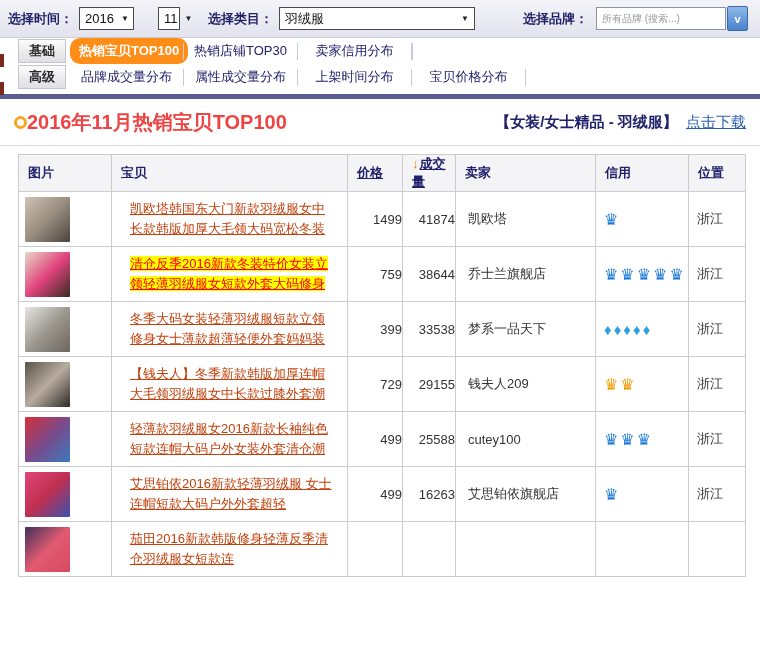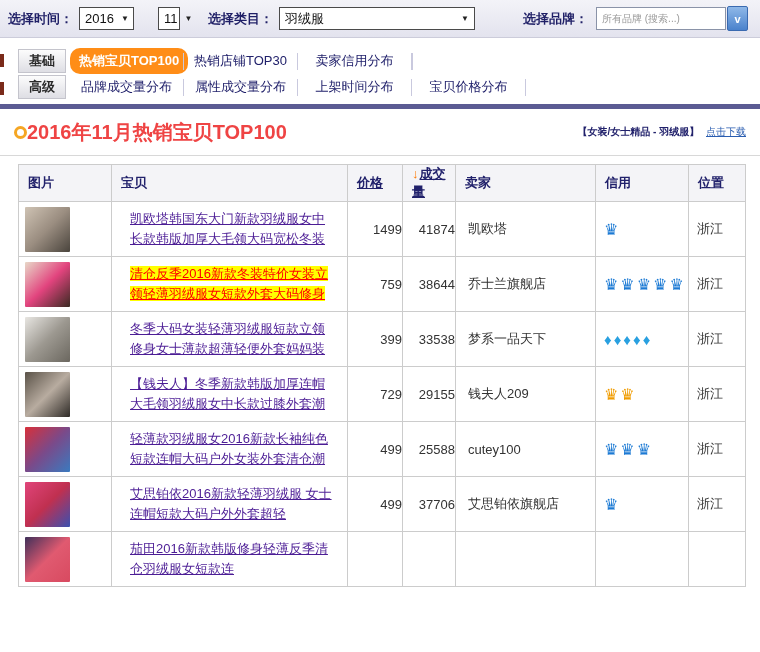--- a/index.html
+++ b/index.html
@@ -20,58 +20,58 @@
   .brand-input { width: 130px; height: 23px; border: 1px solid #8a93a8;
     font-size: 10px; color: #666; padding: 0 5px; margin-left: 8px;
     font-family: "Liberation Sans", "DejaVu Sans", sans-serif; }
   .brand-input::placeholder { color: #999; }
   .brand-btn { width: 21px; height: 25px; margin-left: 1px; cursor: pointer;
     background: linear-gradient(#8fb8e8, #4a82cc); border: 1px solid #3a6ab0;
     border-radius: 2px; color: #fff; display: inline-flex; align-items: center;
     justify-content: center; font-size: 11px; font-weight: bold; }
 
   
-  .tabs { position: relative; padding-top: 10px; }
+  .tabs { position: relative; }
   .edge-mark { position: absolute; left: 0; width: 4px; height: 13px; background: #7a2a1a; }
   .em1 { top: 16px; } .em2 { top: 44px; }
   .tabrow { height: 26px; display: flex; align-items: center; }
   .group-label { width: 48px; height: 24px; line-height: 22px; text-align: center;
     background: linear-gradient(#fcfcfc, #dedee4); border: 1px solid #c4c4cc;
     font-weight: bold; color: #2a2a2a; font-size: 13px; margin-left: 18px;
     margin-right: 4px; }
   .tabslot { width: 113px; text-align: center; font-size: 13px; color: #21216b;
     cursor: pointer; white-space: nowrap; }
   .tab-active { display: inline-block; background: #ff8d17; color: #fff;
     font-weight: bold; border-radius: 10px; padding: 4px 9px; font-size: 13px; }
   .vsep { width: 1px; height: 17px; background: #c9c9de; }
   .purple-bar { height: 5px; background: #5b5b93; margin-top: 4px; }
 
   
   .sec-head { height: 47px; display: flex; align-items: center; padding: 0 14px;
     border-bottom: 1px solid #d8d8d8; }
   .bullet { width: 13px; height: 13px; border: 3px solid #f5a623; border-radius: 50%;
     background: #fff; flex: 0 0 auto; }
   .sec-title { font-size: 20px; font-weight: bold; color: #ef4444; }
-  .sec-right { margin-left: auto; font-size: 10px; color: #21216b; font-weight: bold; }
+  .sec-right { margin-left: auto; font-size: 15px; color: #21216b; font-weight: bold; }
   .dl-link { color: #2a5db0; text-decoration: underline; margin-left: 4px;
     font-weight: normal; cursor: pointer; }
 
   
   table { margin: 8px 15px 0 18px; width: 727px; border-collapse: collapse;
     table-layout: fixed; }
   th, td { border: 1px solid #ccc; }
   thead th { background: #f4f4f7; color: #21216b; font-weight: bold; font-size: 13px;
     height: 32px; text-align: left; padding-left: 9px; }
   .sort-arrow { color: #ff7800; font-weight: bold; margin-right: 1px; }
   .hdr-link { color: #21216b; text-decoration: underline; cursor: pointer; }
   td { font-size: 13px; color: #333; height: 55px; }
   .c-img { padding-left: 6px; }
   .thumb { width: 45px; height: 45px; border-radius: 1px; cursor: pointer; }
   .c-title { padding: 4px 10px 4px 18px; }
-  .title-link { color: #4c1d95; text-decoration: underline; line-height: 1.55;
+  .title-link { color: #c2410c; text-decoration: underline; line-height: 1.55;
     cursor: pointer; }
   .title-link.hl { background: #ffff00; color: #fe0000; }
   .c-num { text-align: right; }
   .c-seller { padding-left: 12px; }
   .c-credit { padding-left: 8px; }
   .c-loc { padding-left: 8px; }
   .ic { font-size: 16px; margin-right: 2px; }
   .ic.blue-crown { color: #1c7ad4; } .ic.blue-crown::before { content: "♛"; }
   .ic.gold-crown { color: #f09c00; } .ic.gold-crown::before { content: "♛"; }
   .ic.blue-diamond { color: #29a0e0; font-size: 15px; }
@@ -216,21 +216,21 @@
         <td class="c-seller">cutey100</td>
         <td class="c-credit"><span class="ic blue-crown"></span><span class="ic blue-crown"></span><span class="ic blue-crown"></span></td>
         <td class="c-loc">浙江</td>
       </tr>
       <tr>
         <td class="c-img">
           <div class="thumb" style="background: linear-gradient(135deg, rgb(224, 69, 122), rgb(192, 48, 80), rgb(58, 80, 176));"></div>
         </td>
         <td class="c-title"><a class="title-link">艾思铂依2016新款轻薄羽绒服 女士连帽短款大码户外外套超轻</a></td>
         <td class="c-num">499</td>
-        <td class="c-num">37706</td>
+        <td class="c-num">16263</td>
         <td class="c-seller">艾思铂依旗舰店</td>
         <td class="c-credit"><span class="ic blue-crown"></span></td>
         <td class="c-loc">浙江</td>
       </tr>
       <tr>
         <td class="c-img">
           <div class="thumb" style="background: linear-gradient(135deg, rgb(64, 48, 90), rgb(224, 90, 112), rgb(216, 74, 96));"></div>
         </td>
         <td class="c-title"><a class="title-link">茄田2016新款韩版修身轻薄反季清仓羽绒服女短款连</a></td>
         <td class="c-num"></td>

